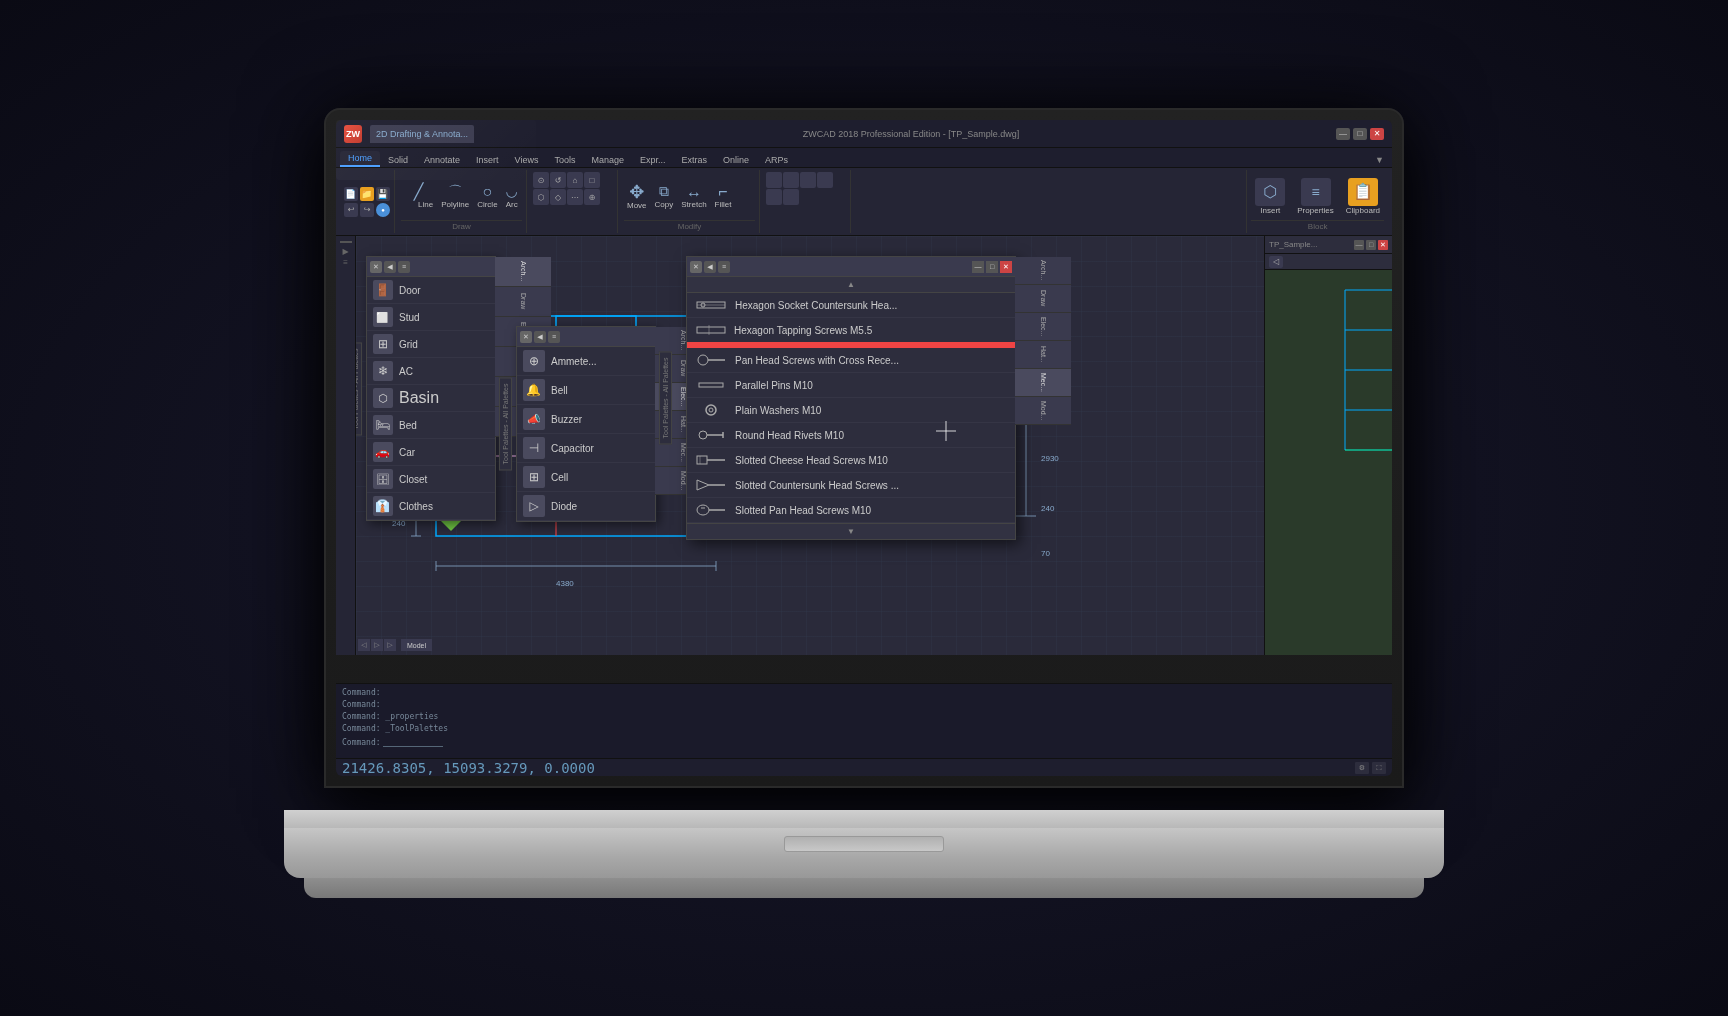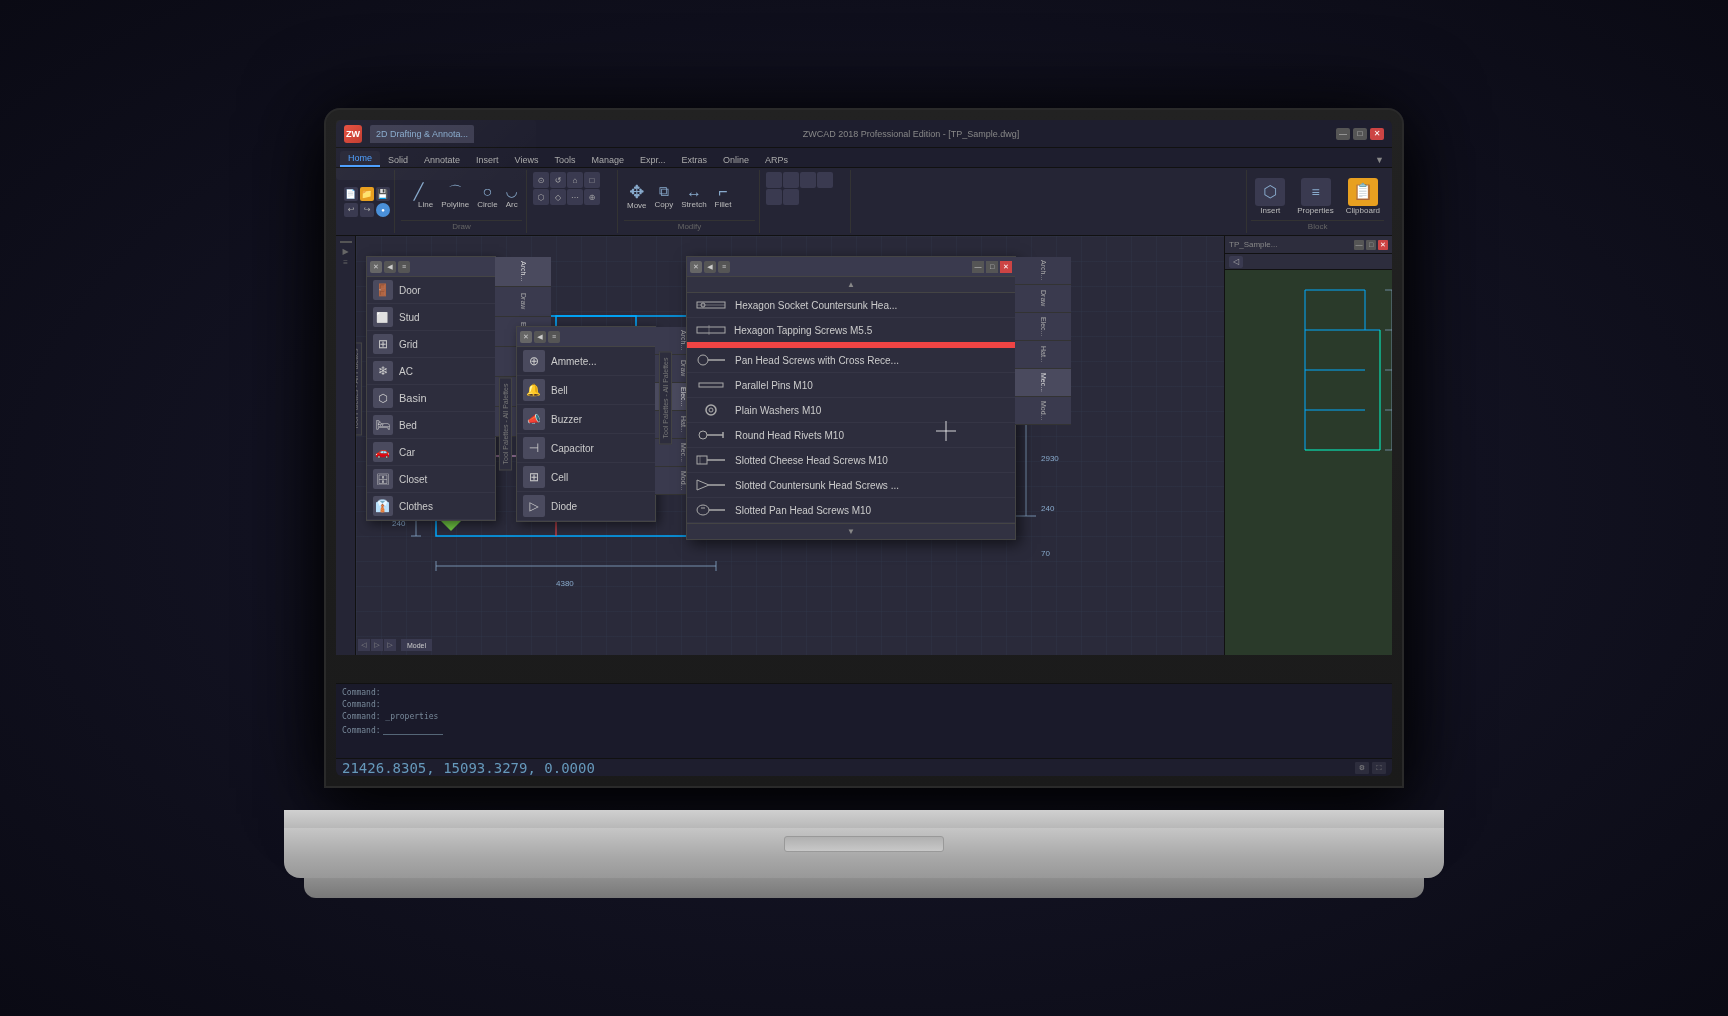--- a/index.html
+++ b/index.html
@@ -284,21 +284,21 @@
                 <div style="display:flex;align-items:center;padding:3px 6px;gap:6px;cursor:pointer;border-bottom:1px solid #353545;">
                   <div style="width:20px;height:20px;background:#4a4a5e;border-radius:2px;display:flex;align-items:center;justify-content:center;font-size:12px;">⊞</div>
                   <span style="font-size:10px;color:#ccc;">Grid</span>
                 </div>
                 <div style="display:flex;align-items:center;padding:3px 6px;gap:6px;cursor:pointer;border-bottom:1px solid #353545;">
                   <div style="width:20px;height:20px;background:#4a4a5e;border-radius:2px;display:flex;align-items:center;justify-content:center;font-size:12px;">❄</div>
                   <span style="font-size:10px;color:#ccc;">AC</span>
                 </div>
                 <div style="display:flex;align-items:center;padding:3px 6px;gap:6px;cursor:pointer;border-bottom:1px solid #353545;">
                   <div style="width:20px;height:20px;background:#4a4a5e;border-radius:2px;display:flex;align-items:center;justify-content:center;font-size:11px;">⬡</div>
-                  <span style="font-size:11px;color:#ccc;">Basin</span>
+                  <span style="font-size:16px;color:#ccc;">Basin</span>
                 </div>
                 <div style="display:flex;align-items:center;padding:3px 6px;gap:6px;cursor:pointer;border-bottom:1px solid #353545;">
                   <div style="width:20px;height:20px;background:#4a4a5e;border-radius:2px;display:flex;align-items:center;justify-content:center;font-size:12px;">🛏</div>
                   <span style="font-size:10px;color:#ccc;">Bed</span>
                 </div>
                 <div style="display:flex;align-items:center;padding:3px 6px;gap:6px;cursor:pointer;border-bottom:1px solid #353545;">
                   <div style="width:20px;height:20px;background:#4a4a5e;border-radius:2px;display:flex;align-items:center;justify-content:center;font-size:12px;">🚗</div>
                   <span style="font-size:10px;color:#ccc;">Car</span>
                 </div>
                 <div style="display:flex;align-items:center;padding:3px 6px;gap:6px;cursor:pointer;border-bottom:1px solid #353545;">
@@ -465,21 +465,21 @@
                 <div style="position:absolute;left:-68px;top:50%;transform:translateY(-50%) rotate(-90deg);background:#2d2d3d;font-size:7px;color:#777;white-space:nowrap;padding:2px 5px;border:1px solid #444;">Tool Palettes - All Palettes</div>
               </div>
 
               <div style="position:absolute;left:580px;top:185px;width:20px;height:20px;pointer-events:none;z-index:999;">
                 <div style="position:absolute;top:0;left:50%;width:1px;height:100%;background:rgba(255,255,255,0.8);transform:translateX(-50%);"></div>
                 <div style="position:absolute;left:0;top:50%;width:100%;height:1px;background:rgba(255,255,255,0.8);transform:translateY(-50%);"></div>
               </div>
 
             </div>
 
-            <div style="width:168px;background:#252535;border-left:1px solid #111;display:flex;flex-direction:column;flex-shrink:0;">
+            <div style="width:128px;background:#252535;border-left:1px solid #111;display:flex;flex-direction:column;flex-shrink:0;">
               <div style="height:18px;background:#2d2d3d;display:flex;align-items:center;justify-content:space-between;padding:0 4px;border-bottom:1px solid #111;">
                 <span style="font-size:8px;color:#888;">TP_Sample...</span>
                 <div style="display:flex;gap:2px;">
                   <div style="width:10px;height:10px;background:#555;border-radius:1px;display:flex;align-items:center;justify-content:center;font-size:7px;color:#aaa;cursor:pointer;">—</div>
                   <div style="width:10px;height:10px;background:#555;border-radius:1px;display:flex;align-items:center;justify-content:center;font-size:7px;color:#aaa;cursor:pointer;">□</div>
                   <div style="width:10px;height:10px;background:#c44;border-radius:1px;display:flex;align-items:center;justify-content:center;font-size:7px;color:#fff;cursor:pointer;">✕</div>
                 </div>
               </div>
 
               <div style="height:16px;background:#2d2d3d;display:flex;align-items:center;padding:0 4px;gap:2px;border-bottom:1px solid #111;">
@@ -518,20 +518,21 @@
               </div>
             </div>
 
           </div>
 
           <div style="height:75px;background:#1a1a2a;border-top:1px solid #111;padding:3px 6px;flex-shrink:0;margin-top:28px;">
             <div style="font-family:monospace;font-size:8px;color:#778899;line-height:1.5;">
               <div>Command:</div>
               <div>Command:</div>
               <div>Command: _properties</div>
+              <div>Command: _ToolPalettes</div>
             </div>
             <div style="display:flex;align-items:center;margin-top:2px;">
               <span style="font-family:monospace;font-size:8px;color:#778899;">Command:</span>
               <div style="width:60px;height:10px;border-bottom:1px solid #556677;margin-left:2px;"></div>
             </div>
           </div>
 
           <div style="height:18px;background:#1e1e2e;border-top:1px solid #111;display:flex;align-items:center;padding:0 6px;justify-content:space-between;flex-shrink:0;">
             <span style="font-family:monospace;font-size:14px;color:#6699bb;">21426.8305, 15093.3279, 0.0000</span>
             <div style="display:flex;gap:3px;">

